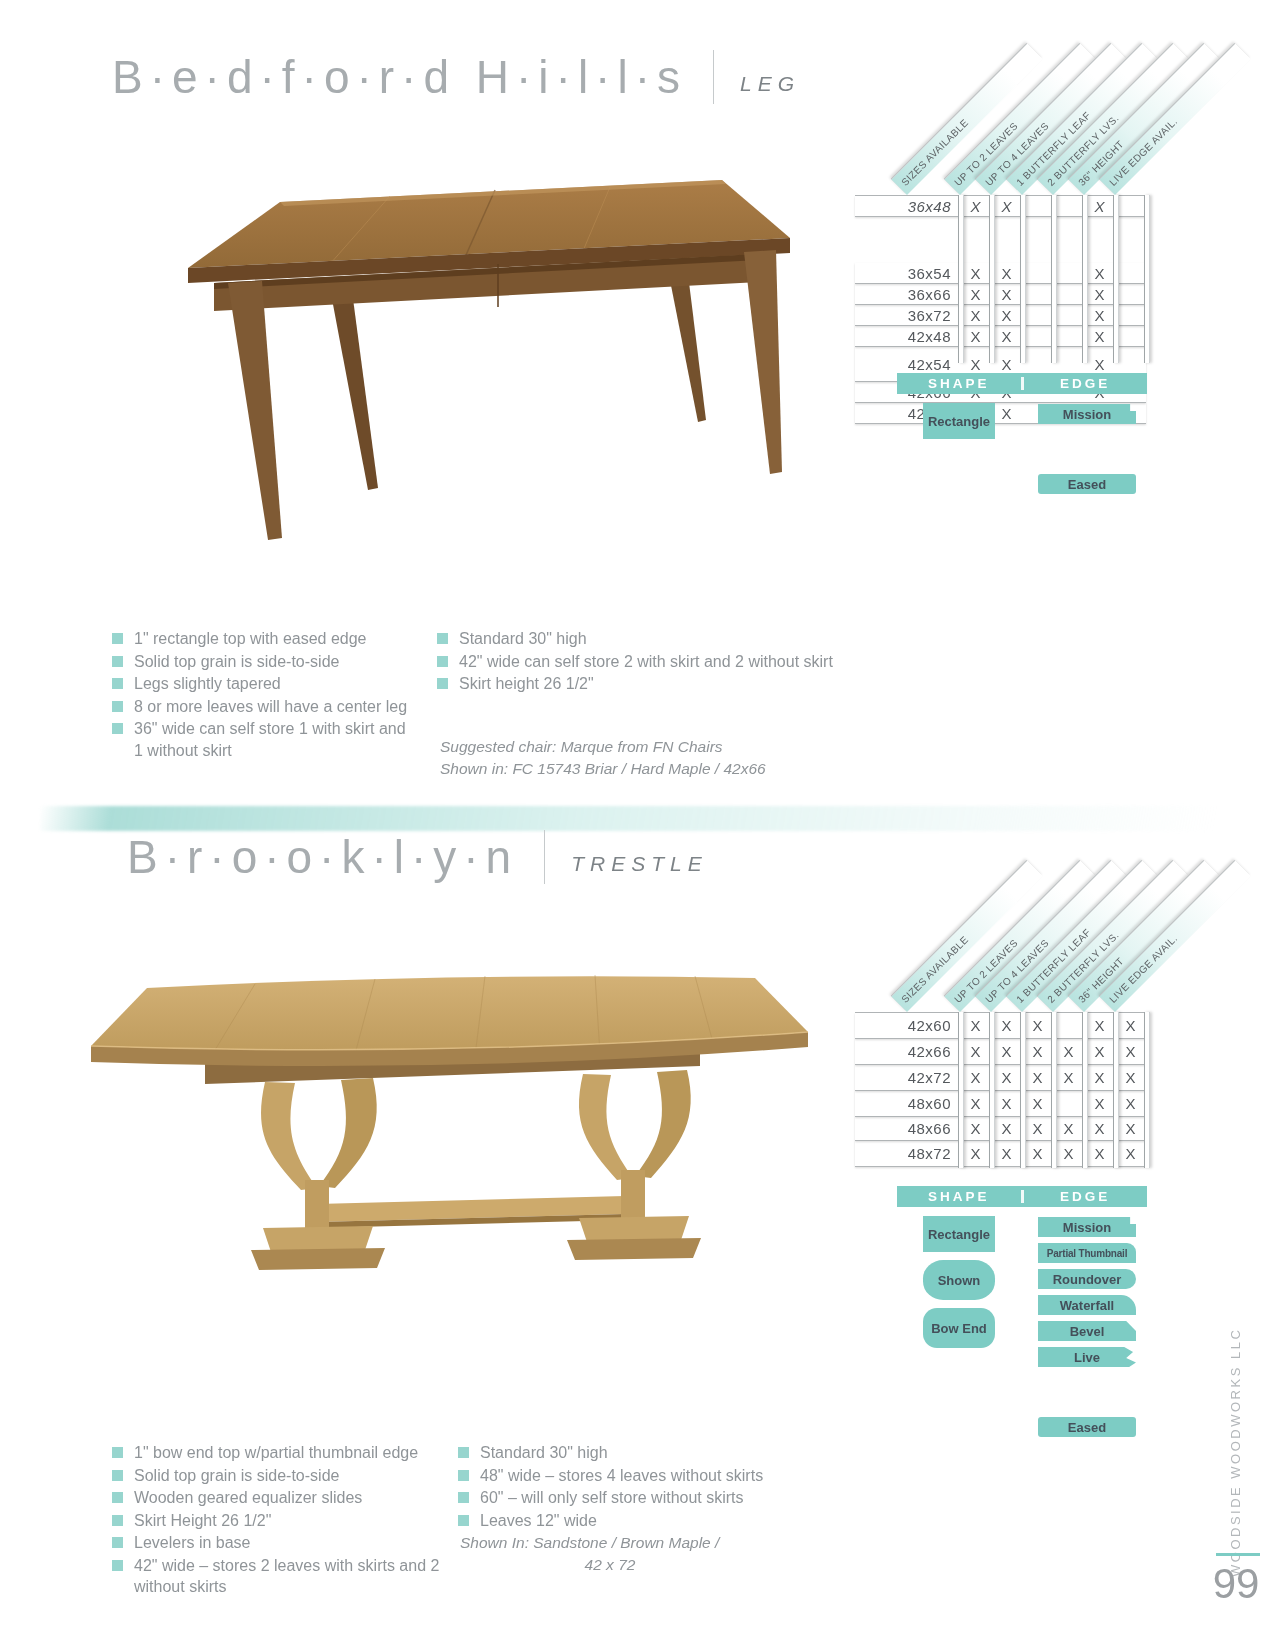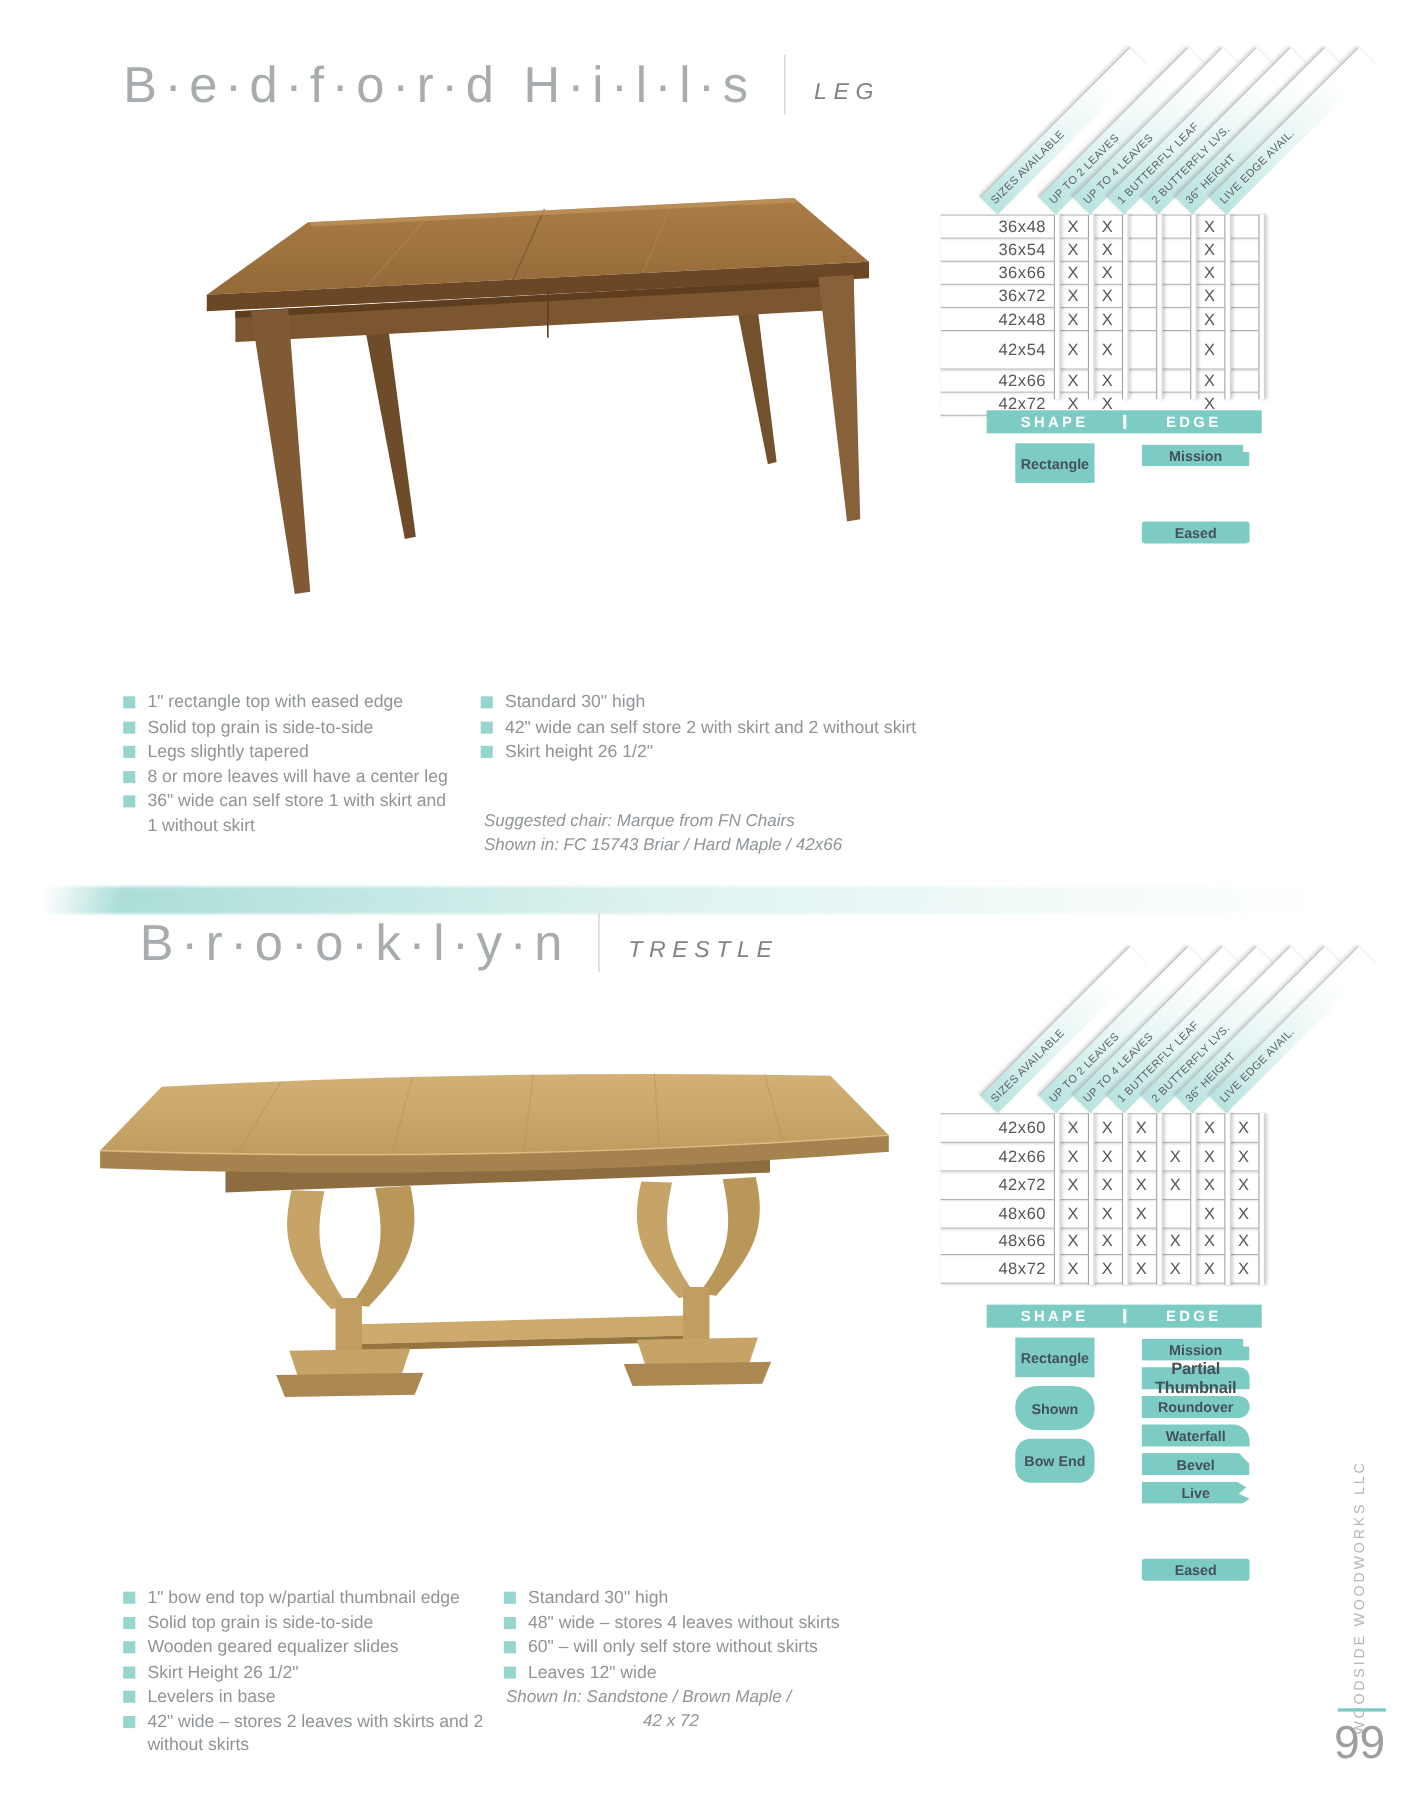--- a/index.html
+++ b/index.html
@@ -28,21 +28,21 @@
   .sebar{position:absolute;left:0;top:0;width:250px;height:21px;background:#7dccc4;display:flex;align-items:center;}
   .sehalf{flex:1;text-align:center;color:#fff;font-weight:bold;font-size:13.5px;letter-spacing:3px;}
   .sediv{width:3px;height:13px;background:rgba(255,255,255,.9);}
   .btn{position:absolute;background:#7dccc4;color:#44505a;font-weight:bold;font-size:13px;
        display:flex;align-items:center;justify-content:center;text-align:center;box-sizing:border-box;}
   .shape-btn{left:26px;width:72px;}
   .edge-btn{left:141px;width:98px;height:20px;}
   .shape-boat{border-radius:28% / 46%;}
   .shape-bow-end{border-radius:14px;}
   .edge-mission{clip-path:polygon(0 0,94% 0,94% 35%,100% 35%,100% 100%,0 100%);}
-  .edge-partial-thumbnail{border-top-right-radius:9px;font-size:15px;letter-spacing:-.2px;}
+  .edge-partial-thumbnail{border-top-right-radius:9px;font-size:10px;letter-spacing:-.2px;}
   .edge-roundover{border-radius:0 10px 10px 0;}
   .edge-waterfall{border-top-right-radius:15px;}
   .edge-bevel{clip-path:polygon(0 0,90% 0,100% 50%,100% 100%,0 100%);}
   .edge-live{clip-path:polygon(0 0,88% 0,97% 25%,90% 55%,100% 78%,93% 100%,0 100%);}
   .edge-eased{border-radius:3px;margin-top:44px;}
   
   .bullets{position:absolute;}
   .bullet-item{position:relative;padding-left:22px;font-size:16px;line-height:21.5px;color:#8f9498;margin-bottom:1px;}
   .bsq{position:absolute;left:0;top:5px;width:11px;height:11px;background:#97d5ce;}
   .notes{position:absolute;}
@@ -94,30 +94,30 @@
 
     <div class="matrix" id="m0" style="left:855px;top:38px;height:330px;">
         <div class="ribbon" style="left: 52px; top: 134px;">SIZES AVAILABLE</div>
         <div class="ribbon" style="left: 105px; top: 134px;">UP TO 2 LEAVES</div>
         <div class="ribbon" style="left: 136px; top: 134px;">UP TO 4 LEAVES</div>
         <div class="ribbon" style="left: 167px; top: 134px;">1 BUTTERFLY LEAF</div>
         <div class="ribbon" style="left: 198px; top: 134px;">2 BUTTERFLY LVS.</div>
         <div class="ribbon" style="left: 229px; top: 134px;">36" HEIGHT</div>
         <div class="ribbon" style="left: 260px; top: 134px;">LIVE EDGE AVAIL.</div>
         <div class="mgrid" style="top: 157px;">
-          <div class="mrow" style="height: 21px;">
+          <div class="mrow" style="height: 21px; font-style: italic;">
             <div class="mlabel">36x48</div>
             <div class="mcell">X</div>
             <div class="mcell">X</div>
             <div class="mcell"></div>
             <div class="mcell"></div>
             <div class="mcell">X</div>
             <div class="mcell"></div>
           </div>
-          <div class="mrow" style="height: 21px;">
+          <div class="mrow" style="height: 21px; margin-top: 46px;">
             <div class="mlabel">36x54</div>
             <div class="mcell">X</div>
             <div class="mcell">X</div>
             <div class="mcell"></div>
             <div class="mcell"></div>
             <div class="mcell">X</div>
             <div class="mcell"></div>
           </div>
           <div class="mrow" style="height: 21px;">
             <div class="mlabel">36x66</div>

